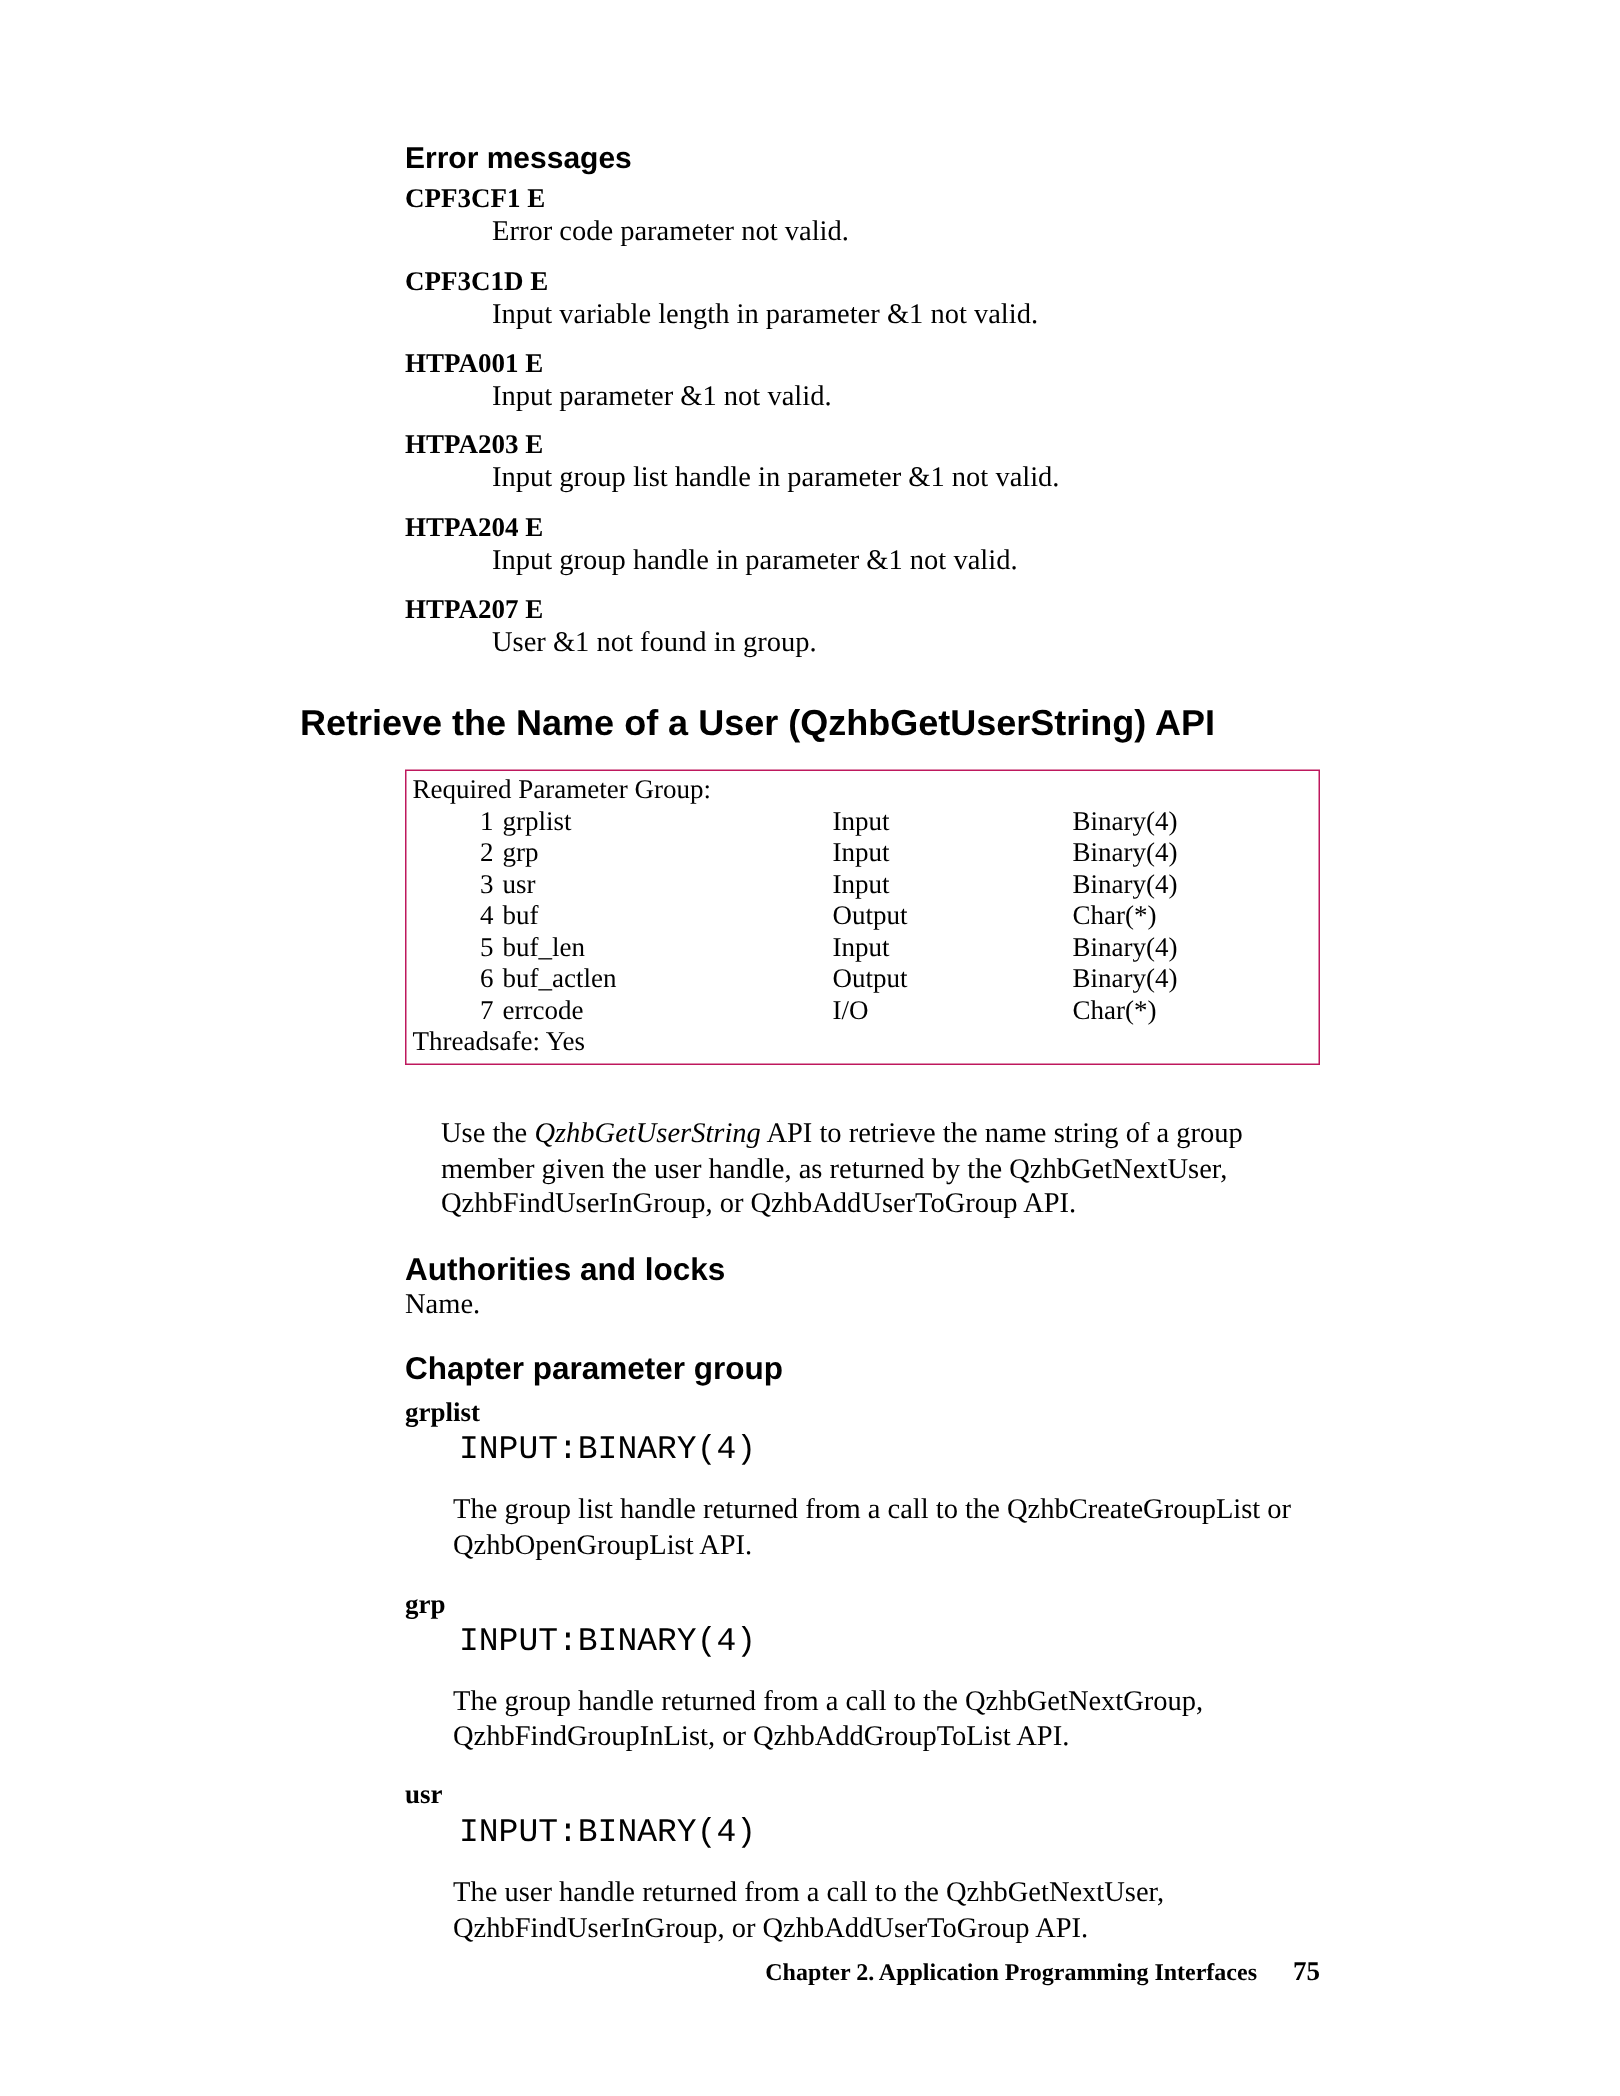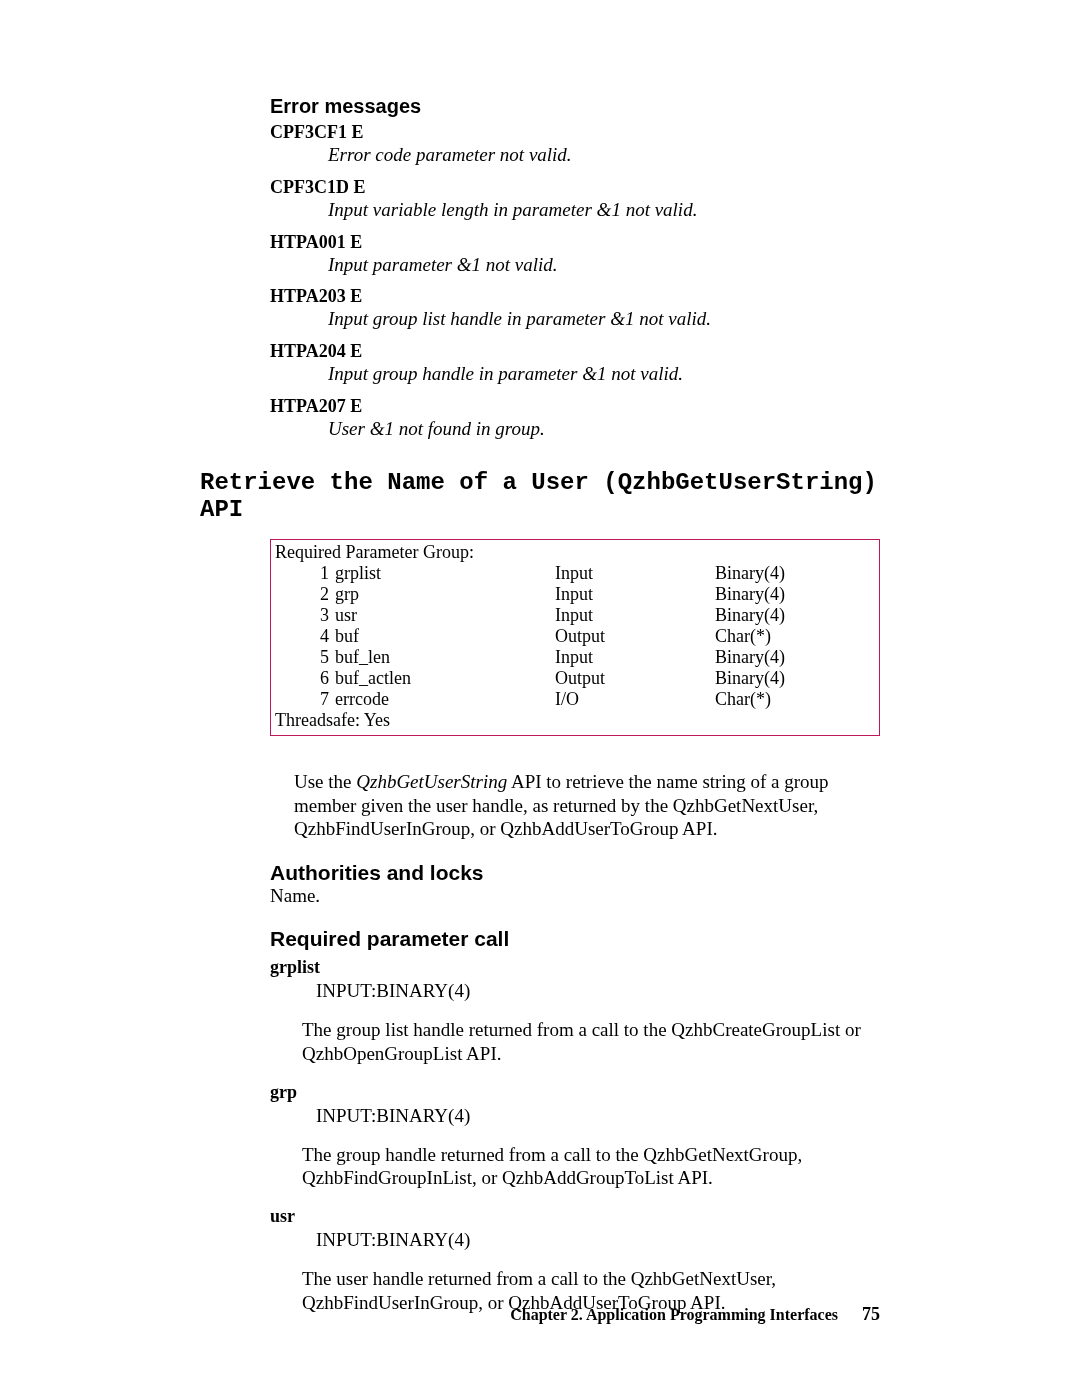--- a/index.html
+++ b/index.html
@@ -29,24 +29,23 @@
     font-family: "Times New Roman", Times, serif;
     font-weight: bold;
     font-size: 18px;
   }
   .errdesc {
     font-family: "Times New Roman", Times, serif;
     font-size: 19px;
     margin-left: 58px;
     margin-top: 1px;
     line-height: 1.2;
-    font-style: italic;
   }
   .API-title {
-    font-family: Liberation Mono, monospace;
+    font-family: Liberation Sans, sans-serif;
     font-weight: bold;
     font-size: 24px;
     margin: 28px 0 16px 0;
   }
   .parambox {
     border: 1px solid #be185d;
     margin-left: 70px;
     width: 600px;
     font-family: "Times New Roman", Times, serif;
     font-size: 18px;
@@ -80,23 +79,23 @@
     font-size: 19px;
     margin: 0 0 0 70px;
   }
   .grpparam { margin-left: 70px; margin-top: 6px; width:600px;}
   .pname {
     font-family: "Times New Roman", Times, serif;
     font-weight: bold;
     font-size: 18px;
   }
   .ptype {
-    font-family: Liberation Serif, serif;
-    font-size: 19px;
-    margin-left: 46px;
+    font-family: Liberation Mono, monospace;
+    font-size: 22px;
+    margin-left: 36px;
     margin-top: 2px;
   }
   .pdesc {
     font-family: "Times New Roman", Times, serif;
     font-size: 19px;
     margin-left: 32px;
     margin-top: 16px;
     line-height: 1.25;
   }
   .footer {
@@ -190,21 +189,21 @@
     <div class="boxfoot">Threadsafe: Yes</div>
   </div>
 
   <div class="bodytext">
     <span>Use the </span><span class="ital">QzhbGetUserString</span><span> API to retrieve the name string of a group member given the user handle, as returned by the QzhbGetNextUser, QzhbFindUserInGroup, or QzhbAddUserToGroup API.</span>
   </div>
 
   <div class="subhead2">Authorities and locks</div>
   <div class="none">Name.</div>
 
-  <div class="subhead2">Required parameter call</div>
+  <div class="subhead2">Chapter parameter group</div>
 
   <div class="grpparam">
     <div class="pname">grplist</div>
     <div class="ptype">INPUT:BINARY(4)</div>
     <div class="pdesc">The group list handle returned from a call to the QzhbCreateGroupList or QzhbOpenGroupList API.</div>
   </div>
   <div class="grpparam" style="margin-top:16px;">
     <div class="pname">grp</div>
     <div class="ptype">INPUT:BINARY(4)</div>
     <div class="pdesc">The group handle returned from a call to the QzhbGetNextGroup, QzhbFindGroupInList, or QzhbAddGroupToList API.</div>

